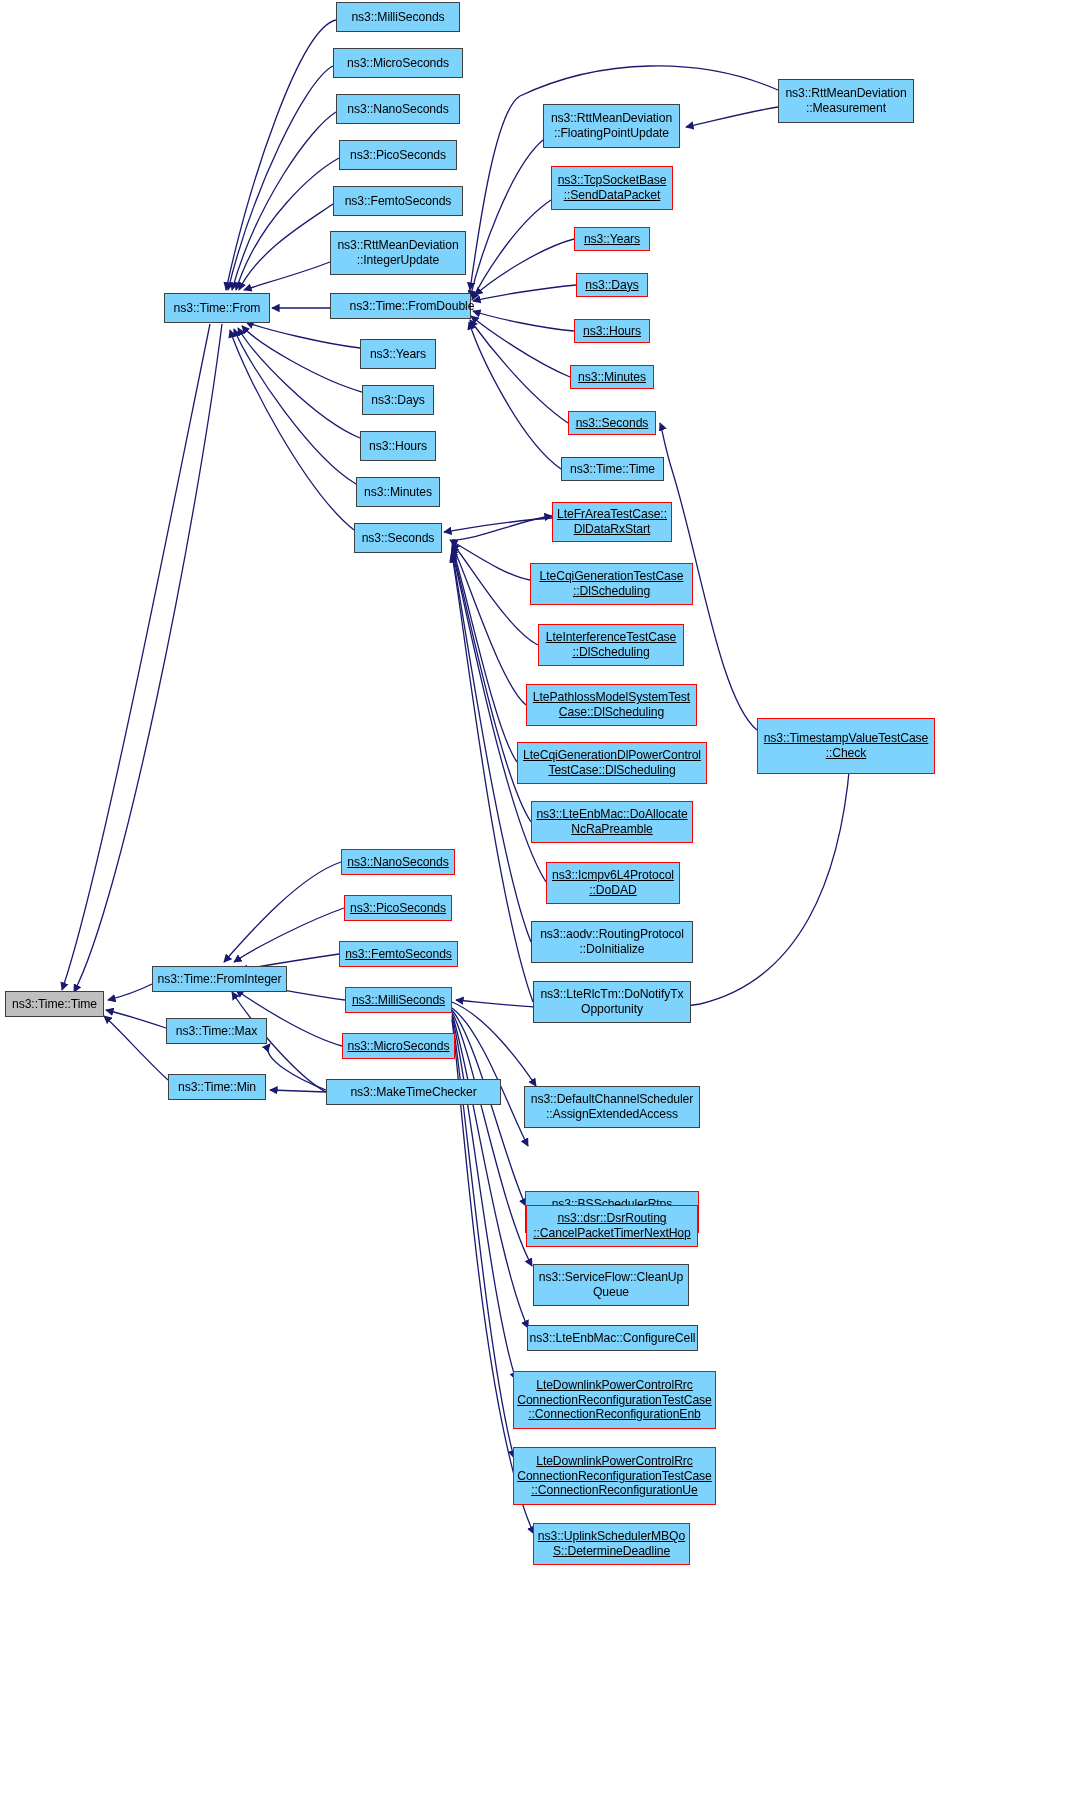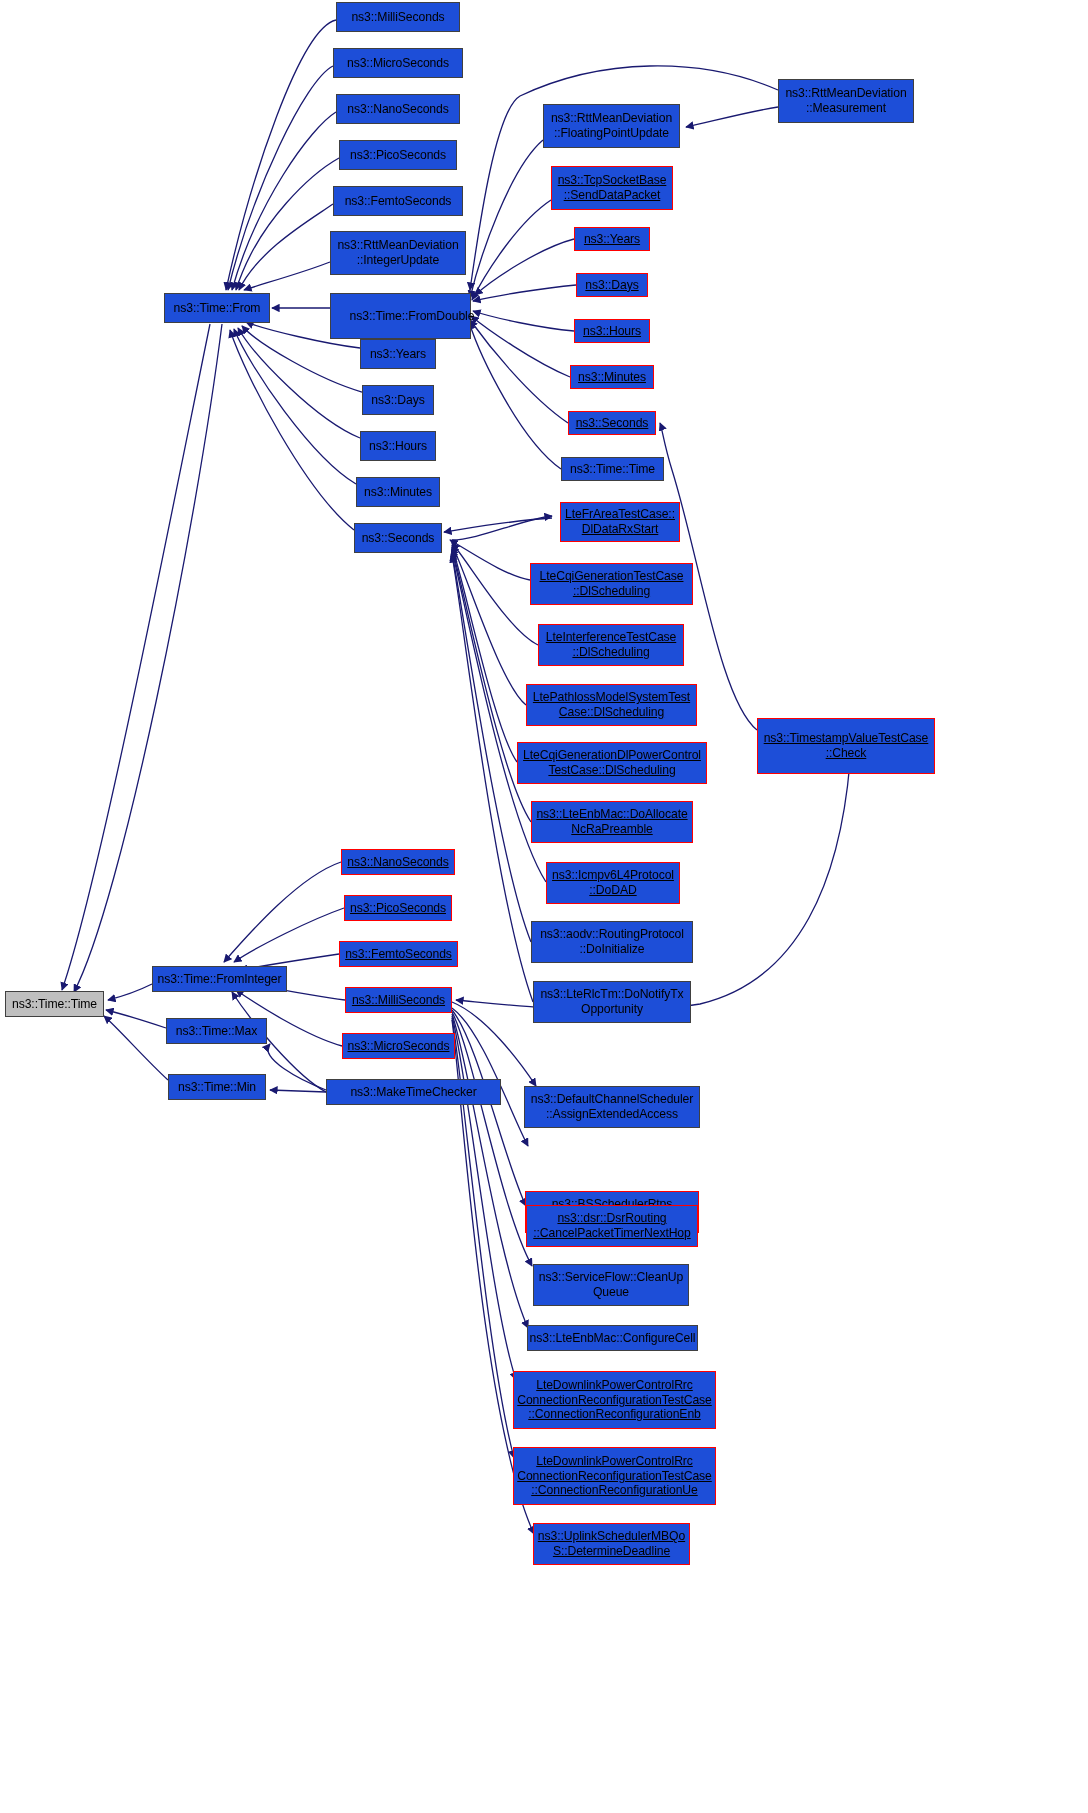--- a/index.html
+++ b/index.html
@@ -28,21 +28,21 @@
   .node {
     position: absolute;
     box-sizing: border-box;
     display: flex;
     align-items: center;
     justify-content: center;
     text-align: center;
     font-size: 12.2px;
     line-height: 14.6px;
     color: #000000;
-    background: #1d4ed8;
+    background: #7dd3fc;
     border: 1.2px solid #404040;
     white-space: pre-line;
     letter-spacing: -0.1px;
     cursor: pointer;
   }
   .node.red {
     border-color: #ff0000;
     text-decoration: underline;
   }
   .node.current {
@@ -124,39 +124,39 @@
   </svg>
   <div id="node-layer">
       <div class="node" style="left: 336px; top: 2px; width: 124px; height: 30px;"><span class="node-label">ns3::MilliSeconds</span></div>
       <div class="node" style="left: 333px; top: 48px; width: 130px; height: 30px;"><span class="node-label">ns3::MicroSeconds</span></div>
       <div class="node" style="left: 336px; top: 94px; width: 124px; height: 30px;"><span class="node-label">ns3::NanoSeconds</span></div>
       <div class="node" style="left: 339px; top: 140px; width: 118px; height: 30px;"><span class="node-label">ns3::PicoSeconds</span></div>
       <div class="node" style="left: 333px; top: 186px; width: 130px; height: 30px;"><span class="node-label">ns3::FemtoSeconds</span></div>
       <div class="node" style="left: 330px; top: 231px; width: 136px; height: 44px;"><span class="node-label">ns3::RttMeanDeviation
 ::IntegerUpdate</span></div>
       <div class="node" style="left: 164px; top: 293px; width: 106px; height: 30px;"><span class="node-label">ns3::Time::From</span></div>
-      <div class="node" style="left: 330px; top: 293px; width: 141px; height: 46px; padding-left: 23px;"><span class="node-label">ns3::Time::FromDouble</span></div>
+      <div class="node" style="left: 330px; top: 293px; width: 141px; height: 26px; padding-left: 23px;"><span class="node-label">ns3::Time::FromDouble</span></div>
       <div class="node" style="left: 360px; top: 339px; width: 76px; height: 30px;"><span class="node-label">ns3::Years</span></div>
       <div class="node" style="left: 362px; top: 385px; width: 72px; height: 30px;"><span class="node-label">ns3::Days</span></div>
       <div class="node" style="left: 360px; top: 431px; width: 76px; height: 30px;"><span class="node-label">ns3::Hours</span></div>
       <div class="node" style="left: 356px; top: 477px; width: 84px; height: 30px;"><span class="node-label">ns3::Minutes</span></div>
       <div class="node" style="left: 354px; top: 523px; width: 88px; height: 30px;"><span class="node-label">ns3::Seconds</span></div>
       <div class="node" style="left: 543px; top: 104px; width: 137px; height: 44px;"><span class="node-label">ns3::RttMeanDeviation
 ::FloatingPointUpdate</span></div>
       <div class="node red" style="left: 551px; top: 166px; width: 122px; height: 44px;"><span class="node-label">ns3::TcpSocketBase
 ::SendDataPacket</span></div>
       <div class="node red" style="left: 574px; top: 227px; width: 76px; height: 24px;"><span class="node-label">ns3::Years</span></div>
       <div class="node red" style="left: 576px; top: 273px; width: 72px; height: 24px;"><span class="node-label">ns3::Days</span></div>
       <div class="node red" style="left: 574px; top: 319px; width: 76px; height: 24px;"><span class="node-label">ns3::Hours</span></div>
       <div class="node red" style="left: 570px; top: 365px; width: 84px; height: 24px;"><span class="node-label">ns3::Minutes</span></div>
       <div class="node red" style="left: 568px; top: 411px; width: 88px; height: 24px;"><span class="node-label">ns3::Seconds</span></div>
       <div class="node" style="left: 561px; top: 457px; width: 103px; height: 24px;"><span class="node-label">ns3::Time::Time</span></div>
       <div class="node" style="left: 778px; top: 79px; width: 136px; height: 44px;"><span class="node-label">ns3::RttMeanDeviation
 ::Measurement</span></div>
-      <div class="node red" style="left: 552px; top: 502px; width: 120px; height: 40px; margin-left: 8px;"><span class="node-label">LteFrAreaTestCase::
+      <div class="node red" style="left: 552px; top: 502px; width: 120px; height: 40px;"><span class="node-label">LteFrAreaTestCase::
 DlDataRxStart</span></div>
       <div class="node red" style="left: 530px; top: 563px; width: 163px; height: 42px;"><span class="node-label">LteCqiGenerationTestCase
 ::DlScheduling</span></div>
       <div class="node red" style="left: 538px; top: 624px; width: 146px; height: 42px;"><span class="node-label">LteInterferenceTestCase
 ::DlScheduling</span></div>
       <div class="node red" style="left: 526px; top: 684px; width: 171px; height: 42px;"><span class="node-label">LtePathlossModelSystemTest
 Case::DlScheduling</span></div>
       <div class="node red" style="left: 517px; top: 742px; width: 190px; height: 42px;"><span class="node-label">LteCqiGenerationDlPowerControl
 TestCase::DlScheduling</span></div>
       <div class="node red" style="left: 531px; top: 801px; width: 162px; height: 42px;"><span class="node-label">ns3::LteEnbMac::DoAllocate

